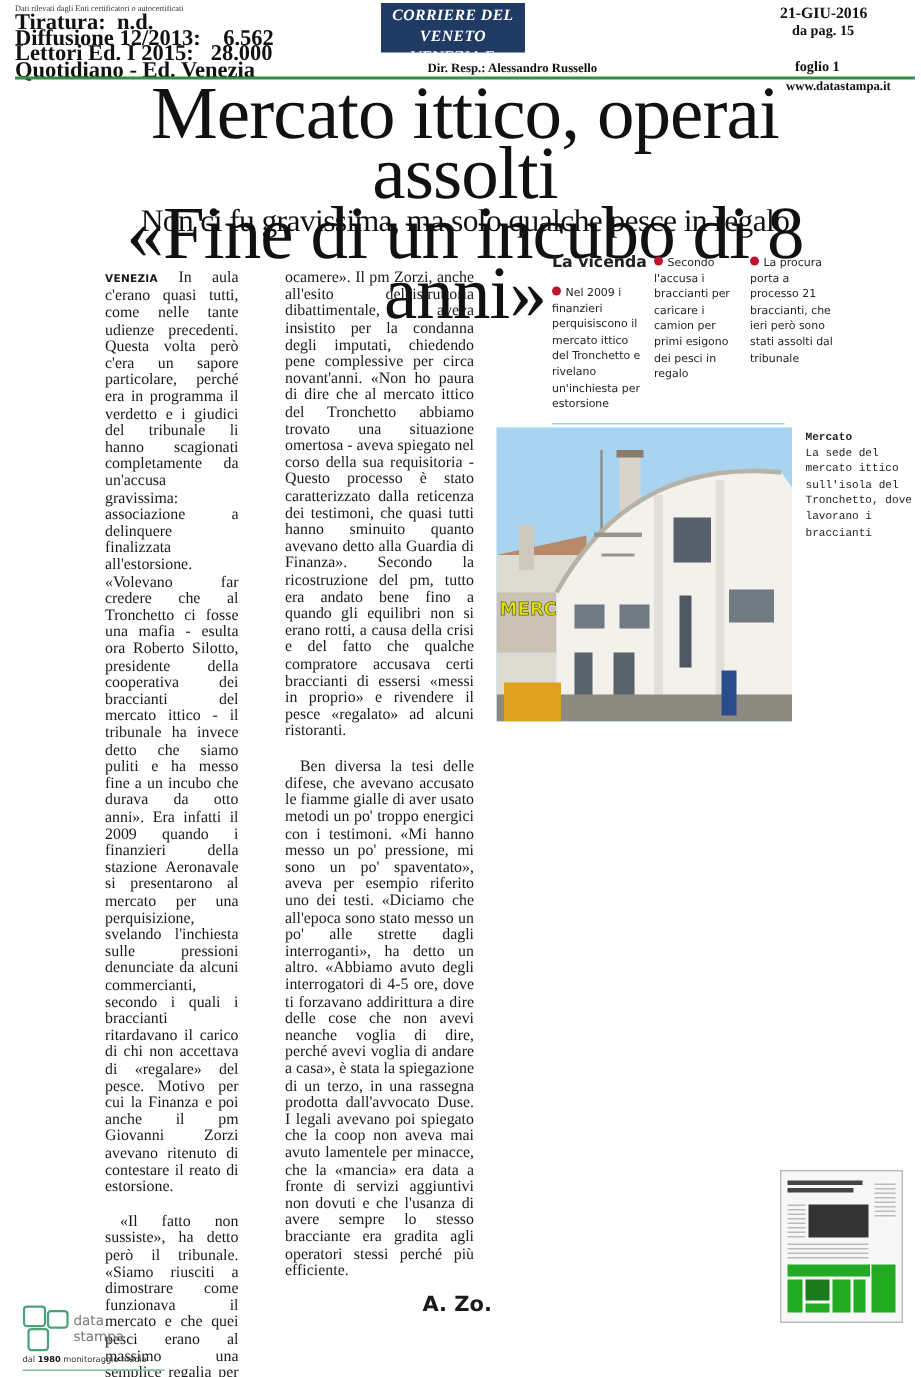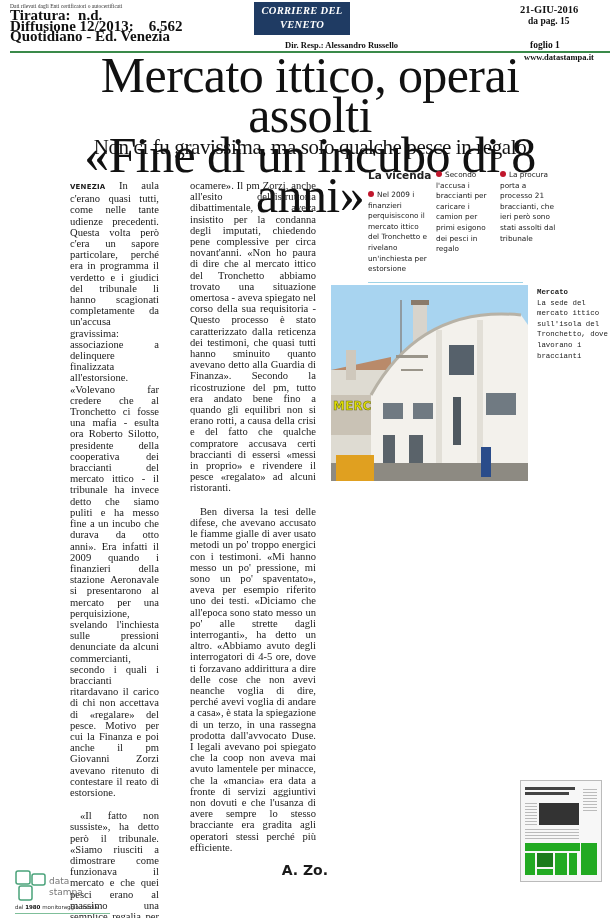--- a/index.html
+++ b/index.html
@@ -57,20 +57,24 @@
 
 <div class="abs hdr-left">
   <div class="hdr-note">Dati rilevati dagli Enti certificatori o autocertificati</div>
   <div class="hdr-line">
     <span>Tiratura:</span>&nbsp;
     <span>n.d.</span>
   </div>
   <div class="hdr-line">
     <span>Diffusione 12/2013:</span>&nbsp;&nbsp;&nbsp;
     <span>6.562</span>
+  </div>
+  <div class="hdr-line">
+    <span>Lettori Ed. I 2015:</span>&nbsp;&nbsp;
+    <span>28.000</span>
   </div>
   <div class="hdr-line">Quotidiano - Ed. Venezia</div>
 </div>
 
 <div class="abs logo">
   <div class="logo-t1">CORRIERE DEL VENETO</div>
   <div class="logo-t2">VENEZIA E MESTRE</div>
 </div>
 <div class="abs dir">Dir. Resp.: Alessandro Russello</div>
 

